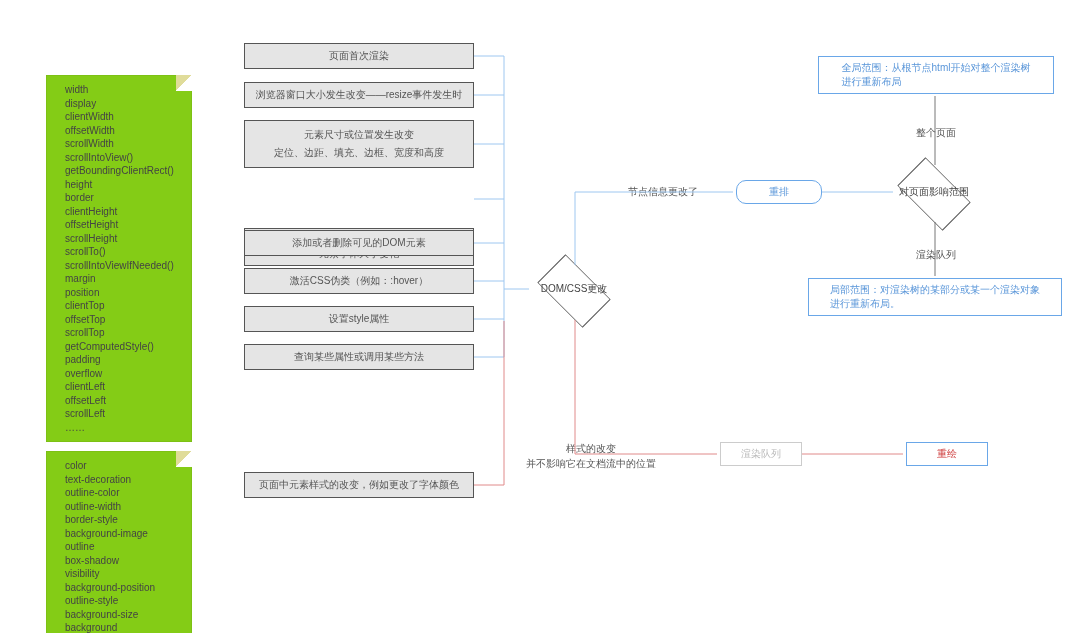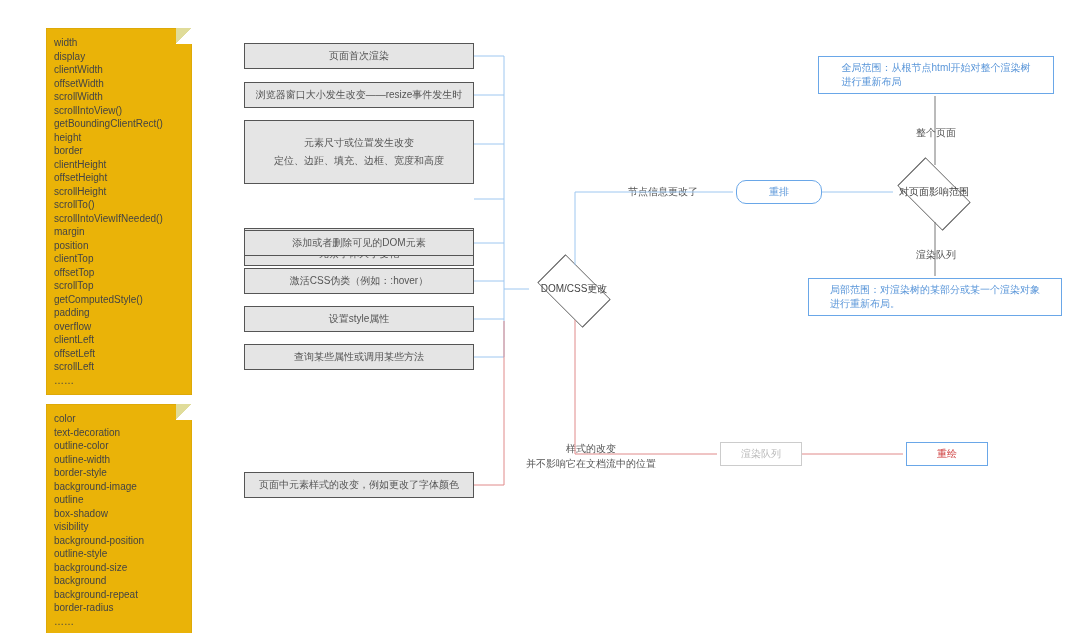--- a/index.html
+++ b/index.html
@@ -10,26 +10,27 @@
     font-size:10px;
     color:#555;
     background:
       radial-gradient(circle,#d0d0d0 0.5px,transparent 0.5px) 0 0/16px 16px,
       #fff;
     position:relative;
     overflow:hidden;
   }
   .note{
     position:absolute;
-    background:#eab308;
-    padding:8px 10px 8px 8px;
+    background:#84cc16;
+    padding:8px 10px 8px 19px;
     line-height:1.35;
     font-size:10px;
     color:#444;
     box-shadow:0 0 0 0.5px rgba(0,0,0,0.1) inset;
+    margin-top:47px;
   }
   .note::before{
     content:"";
     position:absolute;
     top:0;right:0;
     width:16px;height:16px;
     background:linear-gradient(135deg,#e0dc9a 50%,#fff 50%);
   }
   .box{
     position:absolute;
@@ -129,21 +130,21 @@
 border-radius
 ……</div>
 </div>
 
 <div class="box" style="left:244px;top:43px;width:230px;height:26px;">
     <span>页面首次渲染</span>
   </div>
 <div class="box" style="left:244px;top:82px;width:230px;height:26px;">
     <span>浏览器窗口大小发生改变——resize事件发生时</span>
   </div>
-<div class="box" style="left:244px;top:120px;width:230px;height:64px;flex-direction:column;">
+<div class="box" style="left:244px;top:120px;width:230px;height:48px;flex-direction:column;">
   <span>元素尺寸或位置发生改变</span>
   <span style="margin-top:4px;">定位、边距、填充、边框、宽度和高度</span>
 </div>
 <div class="box" style="left:244px;top:180px;width:230px;height:38px;white-space:pre-line;margin-top:48px;"><span>元素内容变化（文字数量或图片大小等等）、
 元素字体大小变化</span></div>
 <div class="box" style="left:244px;top:230px;width:230px;height:26px;">
     <span>添加或者删除可见的DOM元素</span>
   </div>
 <div class="box" style="left:244px;top:268px;width:230px;height:26px;">
     <span>激活CSS伪类（例如：:hover）</span>

